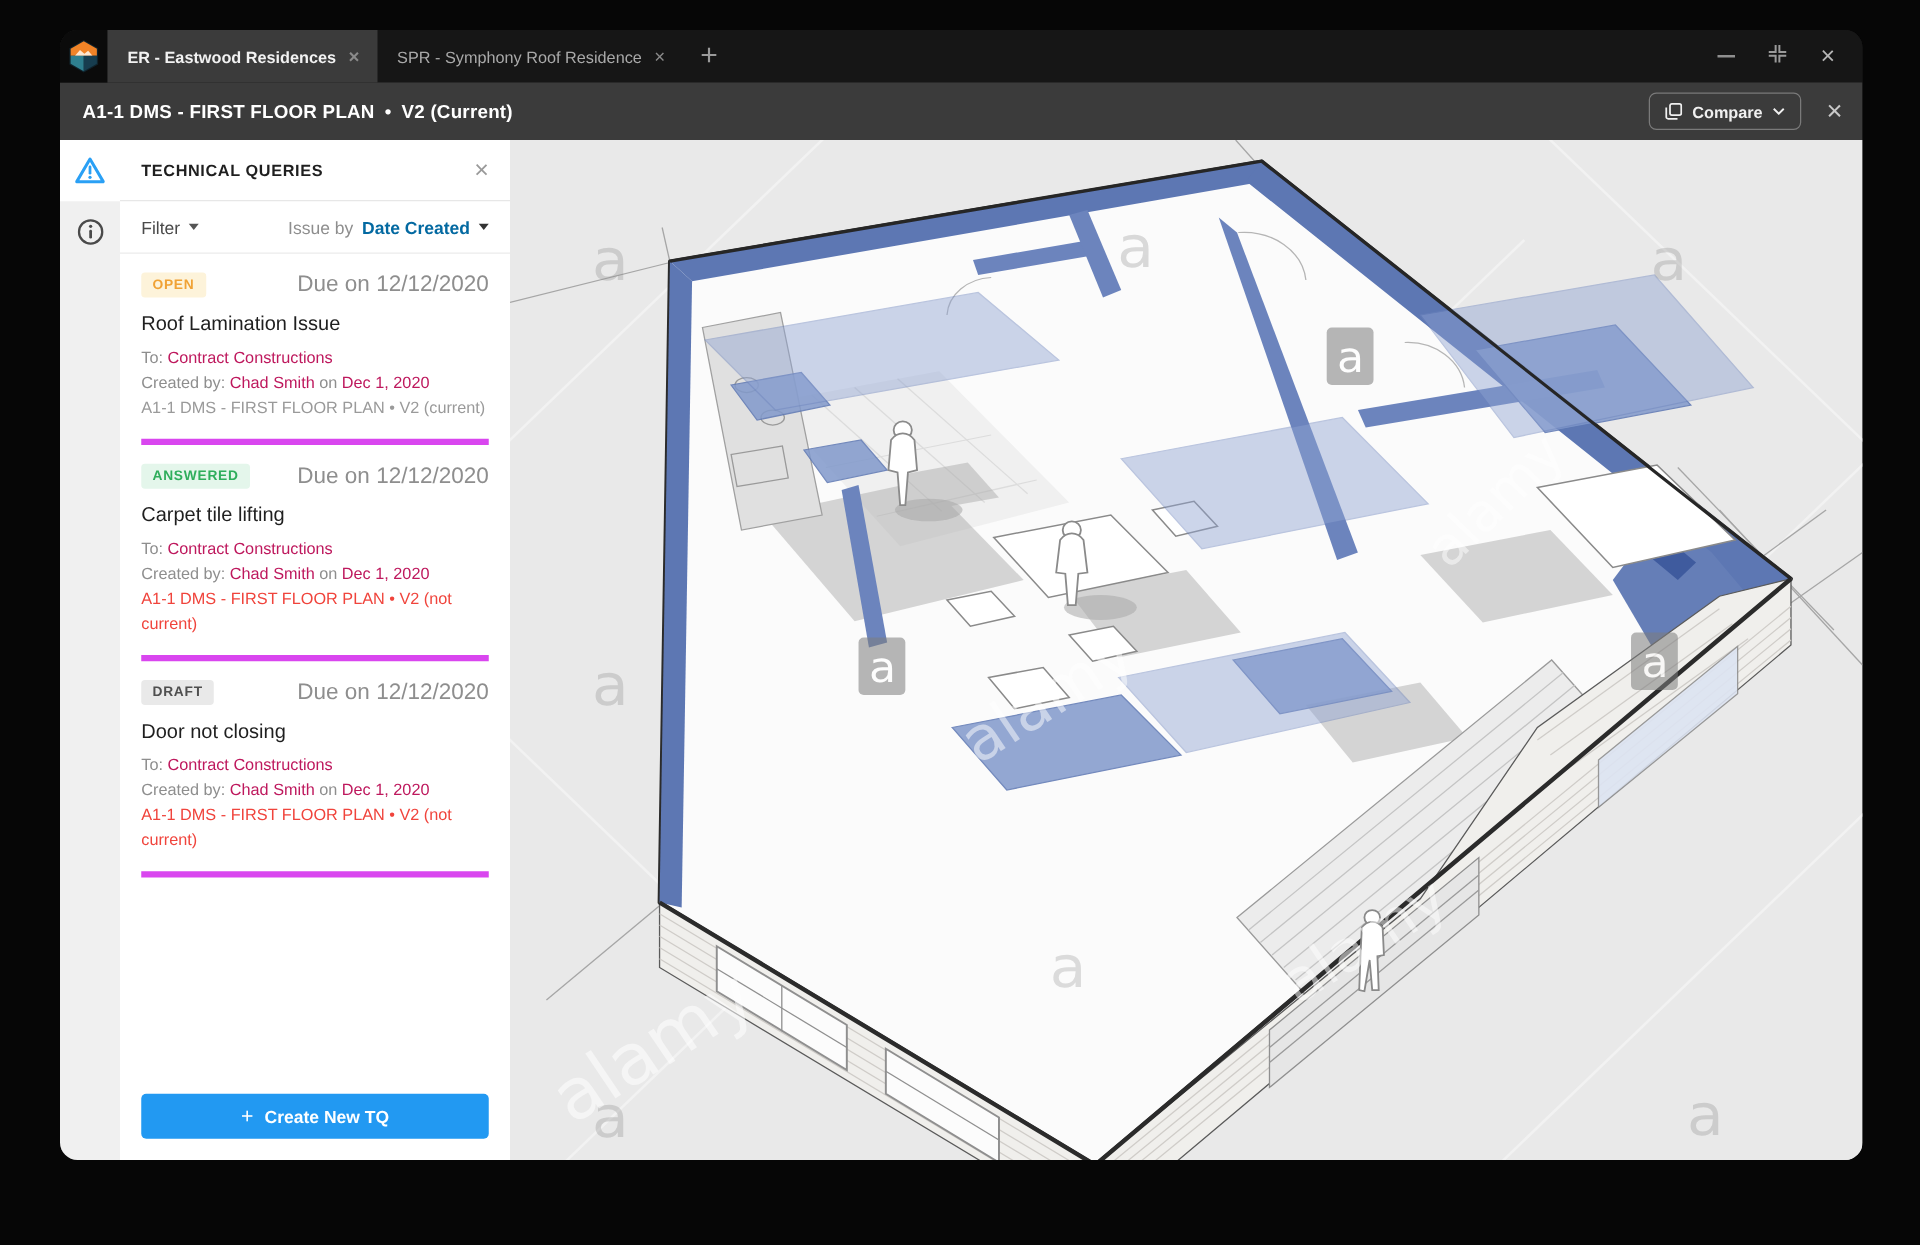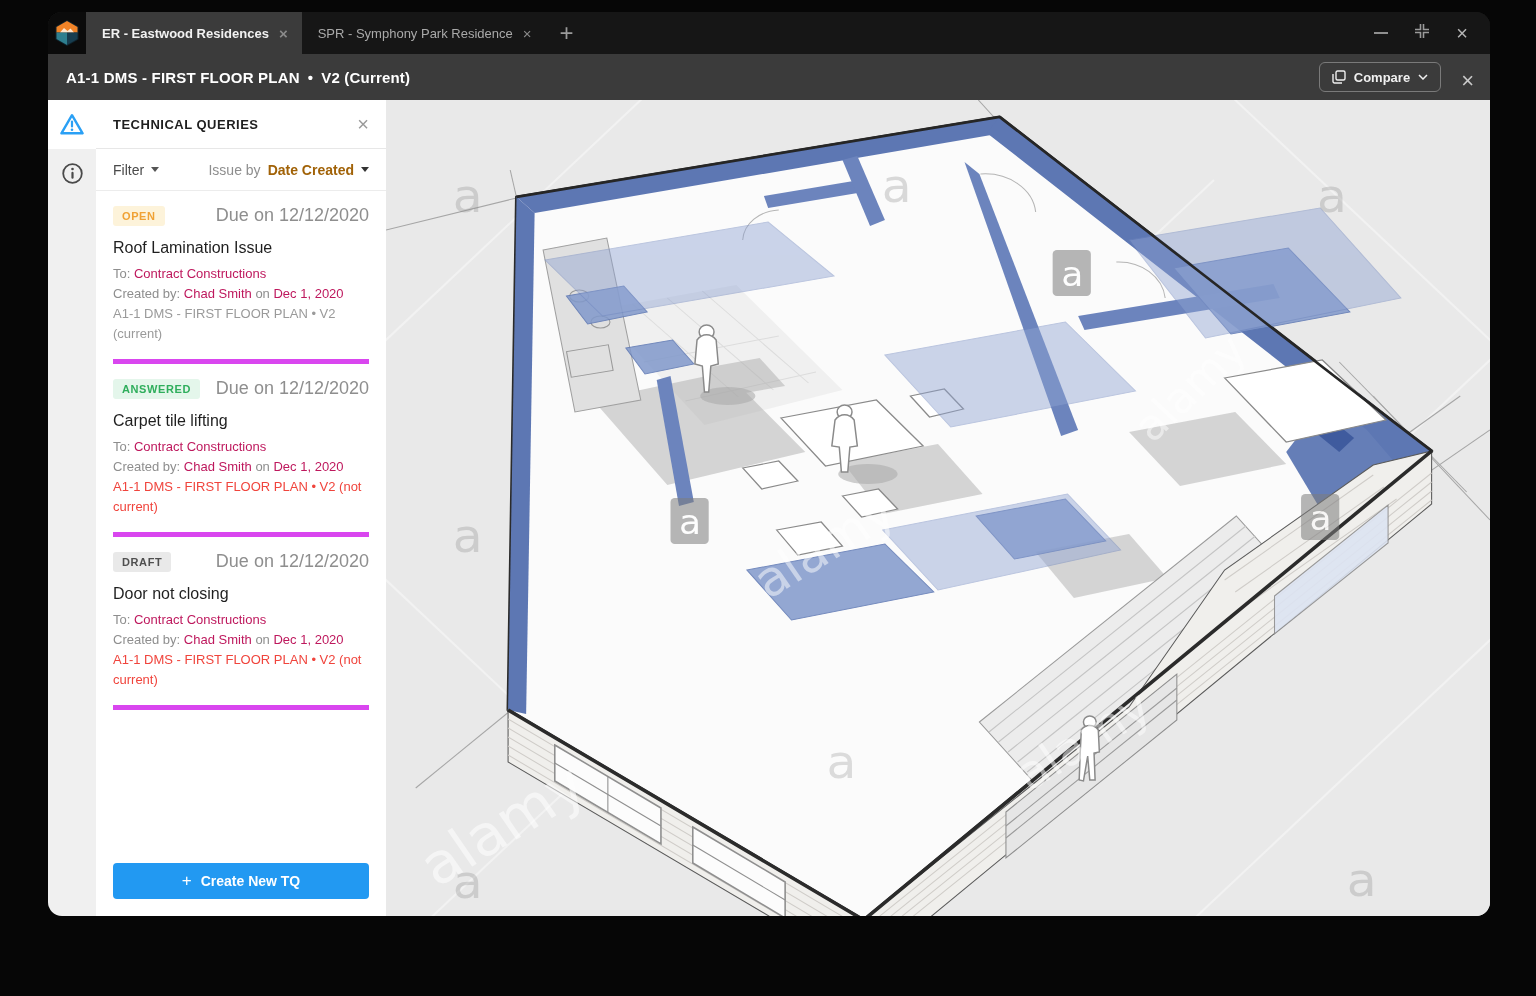--- a/index.html
+++ b/index.html
@@ -1,60 +1,60 @@
 <!DOCTYPE html>
 <html><head>
 <meta charset="utf-8">
 <style>
   * { margin:0; padding:0; box-sizing:border-box; }
   html,body { width:1536px; height:996px; background:#060606; font-family:"Liberation Sans", sans-serif; overflow:hidden; }
 
-  .app-window { position:absolute; left:48px; top:12px; width:1442px; height:904px;
+  .app-window { position:absolute; left:48px; top:24px; width:1442px; height:904px;
     border-radius:14px; overflow:hidden; background:#1b1b1b; }
 
   
   .tabbar { height:42px; background:#161616; display:flex; align-items:stretch; }
   .logo-box { width:38px; display:flex; align-items:center; justify-content:center; background:#0b0b0b; }
   .tab { display:flex; align-items:center; gap:10px; padding:0 14px 0 16px; font-size:13px; cursor:default; }
   .tab.active { background:#3b3b3b; color:#f2f2f2; font-weight:bold; }
   .tab.inactive { color:#a9a9a9; }
   .tab .tab-close { color:#8a8a8a; font-size:15px; line-height:1; }
   .new-tab { color:#9a9a9a; font-size:24px; font-weight:300; display:flex; align-items:center; padding:0 14px; }
   .tab-spacer { flex:1; }
   .win-controls { display:flex; align-items:center; gap:26px; padding-right:22px; }
   .win-min { width:14px; height:2px; background:#8f8f8f; }
   .win-close { color:#b5b5b5; font-size:20px; line-height:1; }
 
   
   .doc-header { height:46px; background:#3b3b3b; display:flex; align-items:center; padding:0 16px 0 18px; }
   .doc-title { color:#ffffff; font-size:15px; font-weight:bold; letter-spacing:.2px; }
   .doc-title .bullet { margin:0 8px; }
-  .doc-header-right { margin-left:auto; display:flex; align-items:flex-end; gap:20px; }
+  .doc-header-right { margin-left:auto; display:flex; align-items:center; gap:20px; }
   .compare-btn { display:flex; align-items:center; gap:8px; border:1px solid #7a7a7a; border-radius:6px;
     height:30px; padding:0 12px; color:#f0f0f0; font-size:13px; font-weight:bold; background:transparent; cursor:pointer; }
   .doc-close { color:#c9c9c9; font-size:22px; line-height:1; }
 
   
   .content { display:flex; height:816px; }
 
   .icon-rail { width:48px; display:flex; flex-direction:column; background:#f0f0f0; }
   .rail-top { height:49px; background:#ffffff; display:flex; align-items:center; justify-content:center; }
   .rail-rest { flex:1; display:flex; flex-direction:column; align-items:center; padding-top:13px; }
 
-  .panel { width:290px; background:#ffffff; display:flex; flex-direction:column; }
+  .panel { width:312px; background:#ffffff; display:flex; flex-direction:column; }
   .panel-header { height:49px; display:flex; align-items:center; justify-content:space-between;
     padding:0 17px; border-bottom:1px solid #e7e7e7; }
   .panel-title { font-size:13px; font-weight:bold; letter-spacing:.5px; color:#1f1f1f; }
   .panel-close { color:#9a9a9a; font-size:20px; line-height:1; }
 
   .filter-row { height:42px; display:flex; align-items:center; justify-content:space-between;
     padding:0 17px; border-bottom:1px solid #ececec; font-size:14px; }
   .filter-dd { display:flex; align-items:center; gap:7px; color:#4a4a4a; }
   .sort-dd { display:flex; align-items:center; gap:7px; color:#8e8e8e; }
-  .sort-dd b { color:#a16207; }
+  .sort-dd b { color:#0369a1; }
   .caret { width:0; height:0; border-left:4.5px solid transparent; border-right:4.5px solid transparent; border-top:5px solid #555; }
   .sort-dd .caret { border-top-color:#333; }
 
   .cards { flex:1; overflow:hidden; }
   .card { margin:0 17px; padding:14px 0 15px 0; border-bottom:5px solid #d946ef; cursor:pointer; }
   .card-top { display:flex; align-items:center; justify-content:space-between; margin-bottom:13px; }
   .badge { font-size:11px; font-weight:bold; letter-spacing:.6px; border-radius:3px; padding:4px 9px; }
   .badge-open { color:#f0a235; background:#fdf3da; }
   .badge-answered { color:#2fae5c; background:#e4f6eb;text-align:center; }
   .badge-draft { color:#4f4f4f; background:#e9e9e9; }
@@ -86,21 +86,21 @@
         <polygon points="6,13.5 10,9 13.5,12 16.5,9.5 20,13.5" fill="#fde6cf"></polygon>
         <polygon points="2.5,13.5 13,13.5 13,26 2.5,20" fill="#2e7f8f"></polygon>
         <polygon points="13,13.5 23.5,13.5 23.5,20 13,26" fill="#173d4f"></polygon>
       </svg>
     </div>
     <div class="tab active">
       <span>ER - Eastwood Residences</span>
       <span class="tab-close">×</span>
     </div>
     <div class="tab inactive">
-      <span>SPR - Symphony Park Residence</span>
+      <span>SPR - Symphony Roof Residence</span>
       <span class="tab-close">×</span>
     </div>
     <div class="new-tab">+</div>
     <div class="tab-spacer"></div>
     <div class="win-controls">
       <div class="win-min"></div>
       <div>
         <svg width="16" height="16" viewBox="0 0 16 16">
           <g stroke="#9a9a9a" stroke-width="1.6" fill="none">
             <path d="M6.5 1 V6.5 H1"></path>

